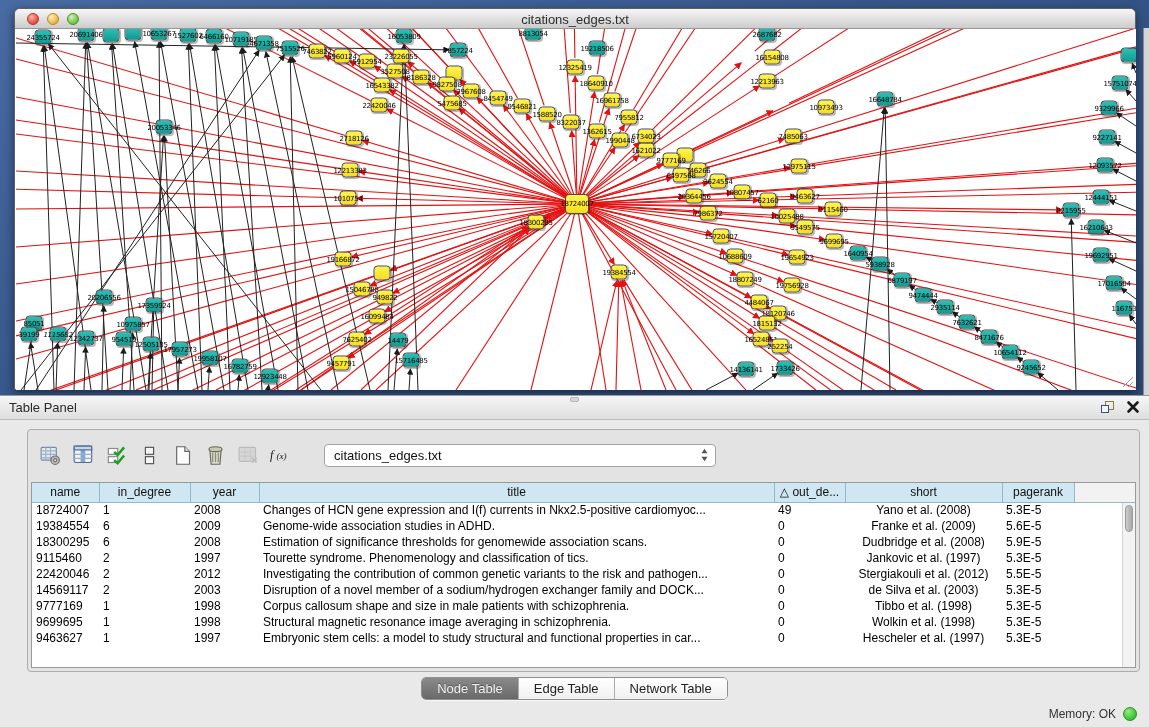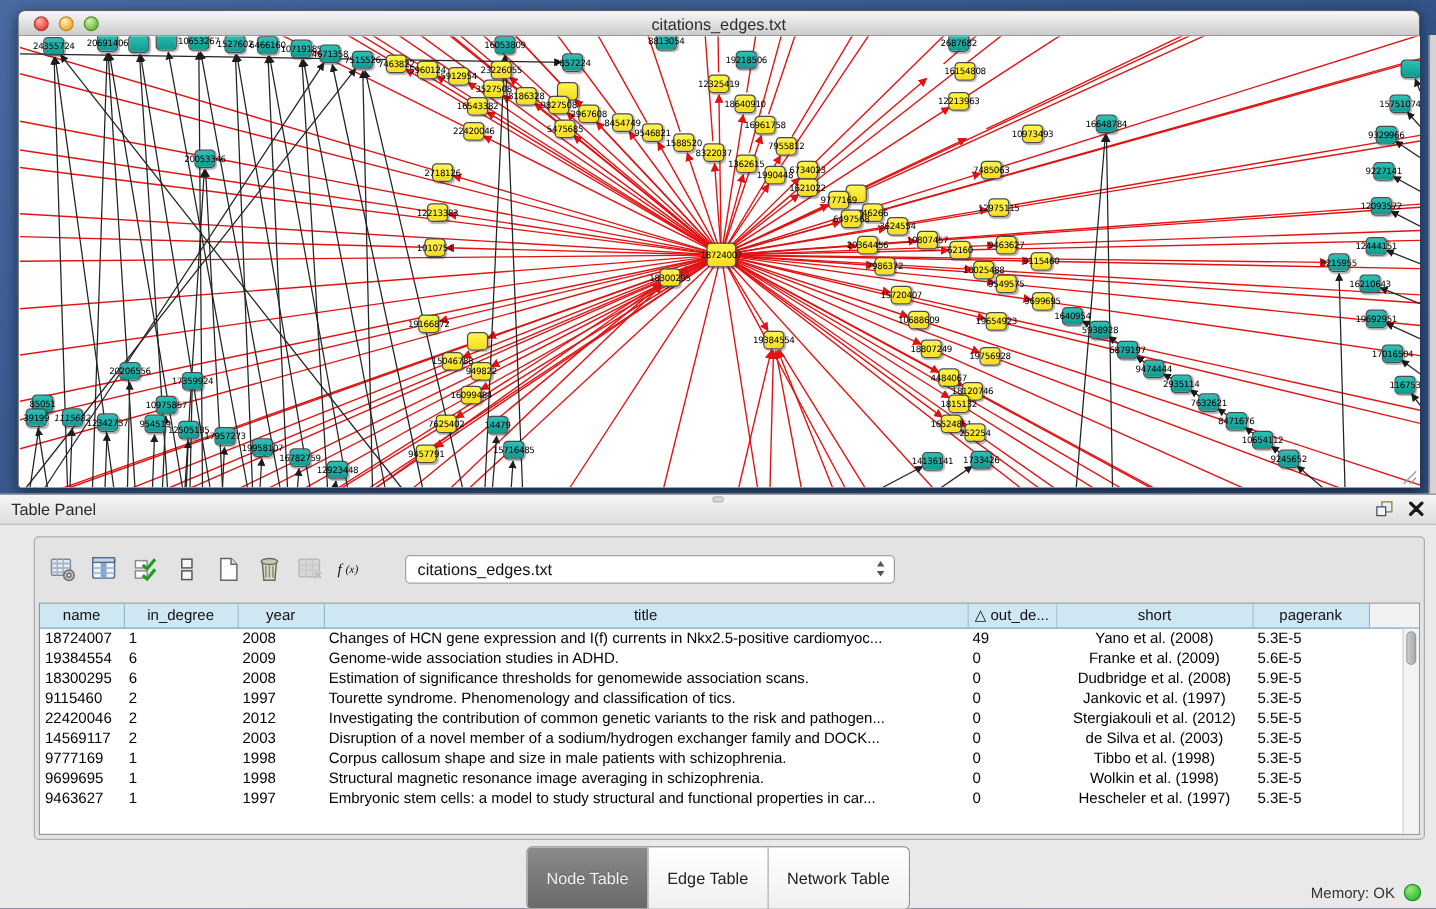--- a/index.html
+++ b/index.html
@@ -76,21 +76,21 @@
   td.al-center { text-align:center; }
   .vscroll { position:absolute; right:0; top:20px; bottom:0; width:13px;
              background:#f3f3f3; border-left:1px solid #d4d4d4; }
   .vthumb { position:absolute; left:2px; top:2px; width:8px; height:27px;
             border-radius:4px; background:linear-gradient(90deg,#cccccc,#a9a9a9);
             border:1px solid #9b9b9b; }
 
   .tabsbar { position:absolute; left:0; top:281px; width:100%; text-align:center; }
   .segctl { display:inline-flex; border:1px solid #8f8f8f; border-radius:5px;
             overflow:hidden; background:#fbfbfb; box-shadow:0 1px 1px rgba(255,255,255,.7); }
-  .tab { font-size:13px; color:#222; padding:16px 15px; line-height:17px;
+  .tab { font-size:13px; color:#222; padding:2px 15px; line-height:17px;
          border-left:1px solid #adadad; background:linear-gradient(#ffffff,#f0f0f0); }
   .tab:first-child { border-left:none; }
   .tab.active { background:linear-gradient(#8a8a8a,#696969); color:#f1f1f1;
                 text-shadow:0 -1px 0 rgba(0,0,0,.3); }
 
   .statusbar { position:absolute; left:0; bottom:0; width:100%; height:27px;
                display:flex; justify-content:flex-end; align-items:center;
                padding-right:12px; gap:7px; font-size:12px; color:#333; }
   .memdot { width:14px; height:14px; border-radius:50%;
             background:radial-gradient(circle at 35% 30%, #9fe87e, #3ecb3e 60%, #2aa32a);
@@ -803,21 +803,21 @@
       <div class="tableframe">
         <table class="grid">
           <thead>
               <tr id="thr">
                 <th style="width: 67px;">name</th>
                 <th style="width: 91px;">in_degree</th>
                 <th style="width: 69px;">year</th>
                 <th style="width: 515px;">title</th>
                 <th style="width: 71px;">△ out_de...</th>
                 <th style="width: 157px;">short</th>
-                <th style="width: 93px;">pagerank</th>
+                <th style="width: 72px;">pagerank</th>
                 <th class="fill"></th>
               </tr>
             </thead>
           <tbody id="tbody">
               <tr>
                 <td>18724007</td>
                 <td>1</td>
                 <td>2008</td>
                 <td>Changes of HCN gene expression and I(f) currents in Nkx2.5-positive cardiomyoc...</td>
                 <td>49</td>

